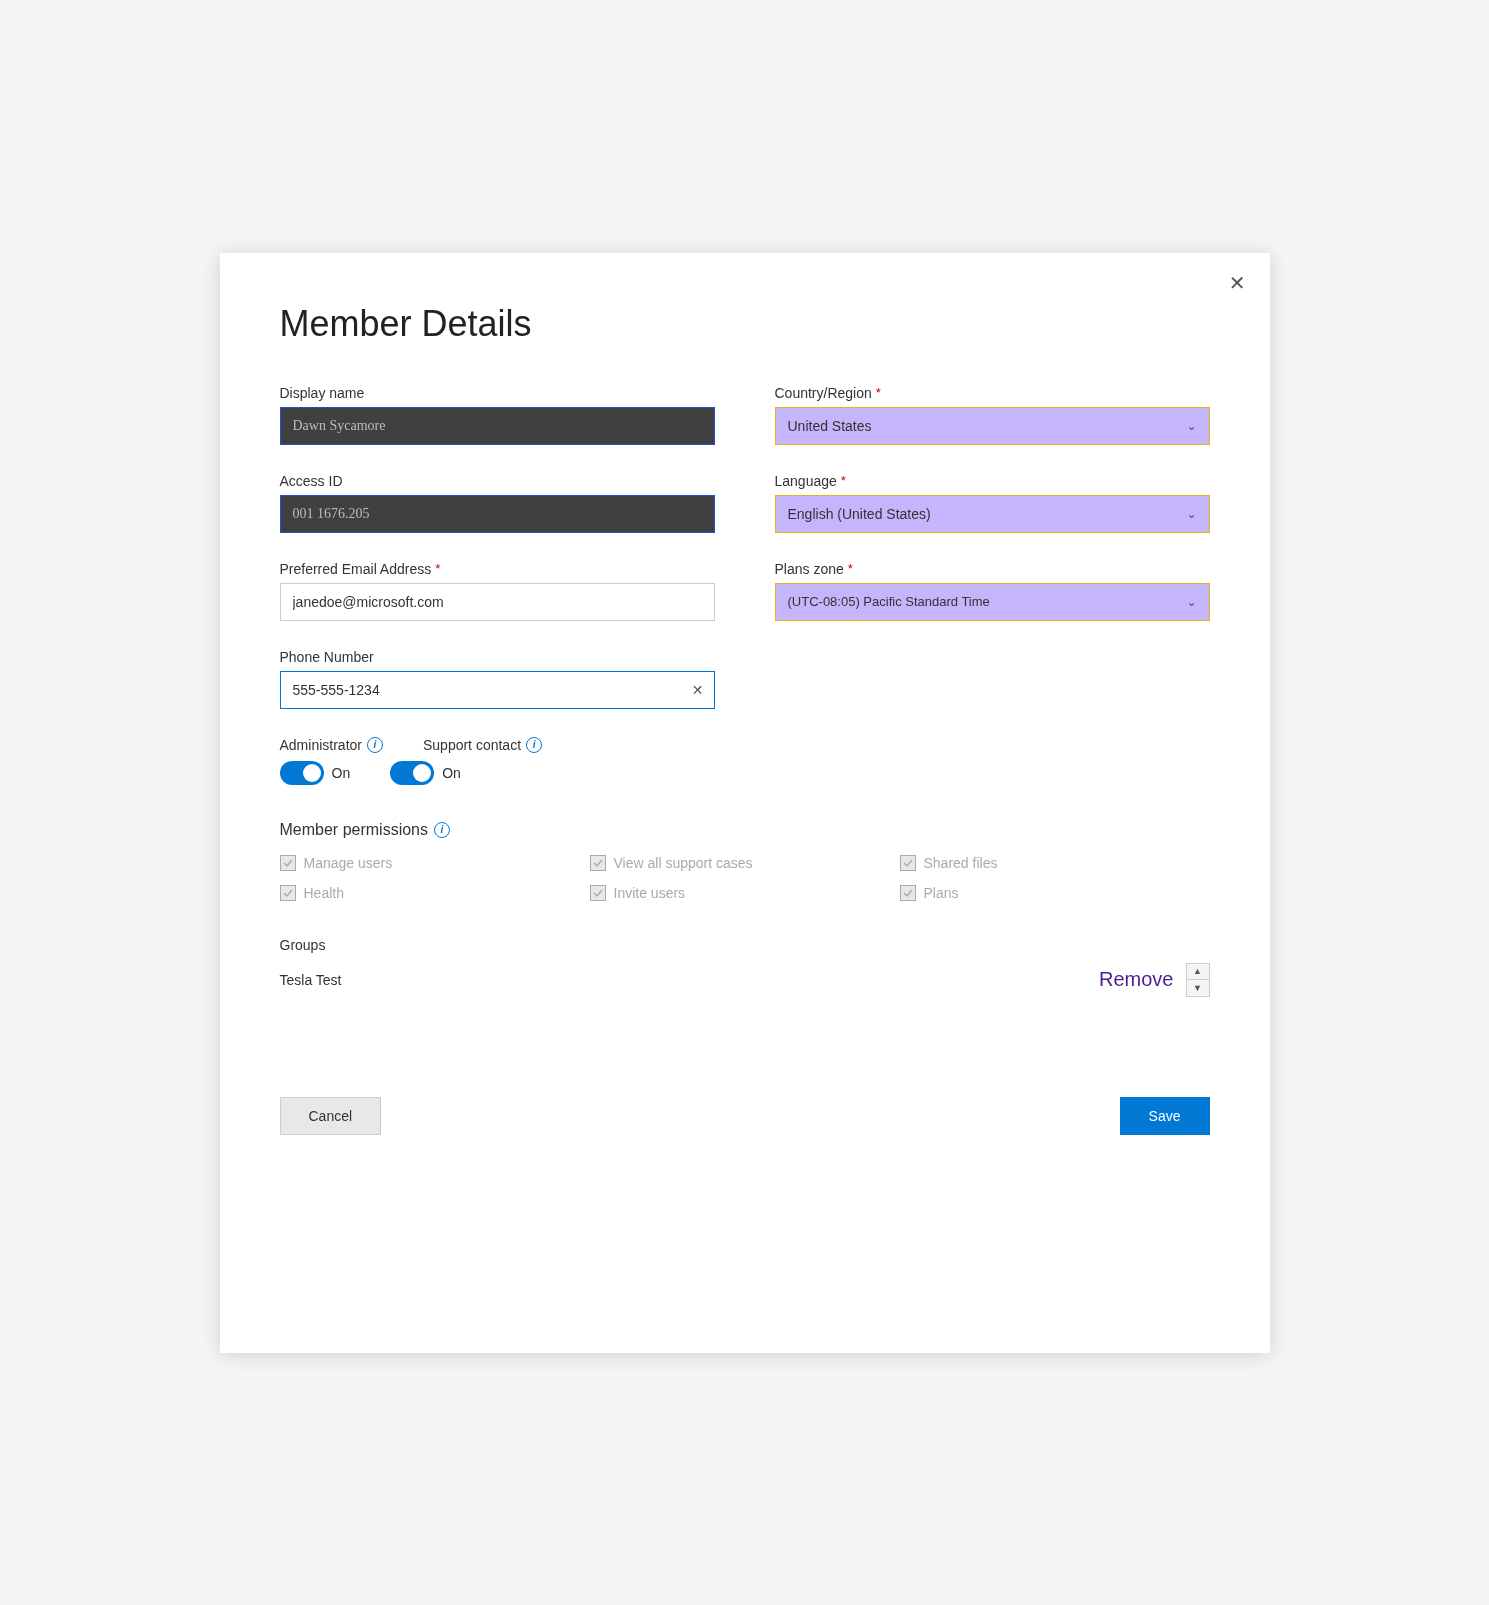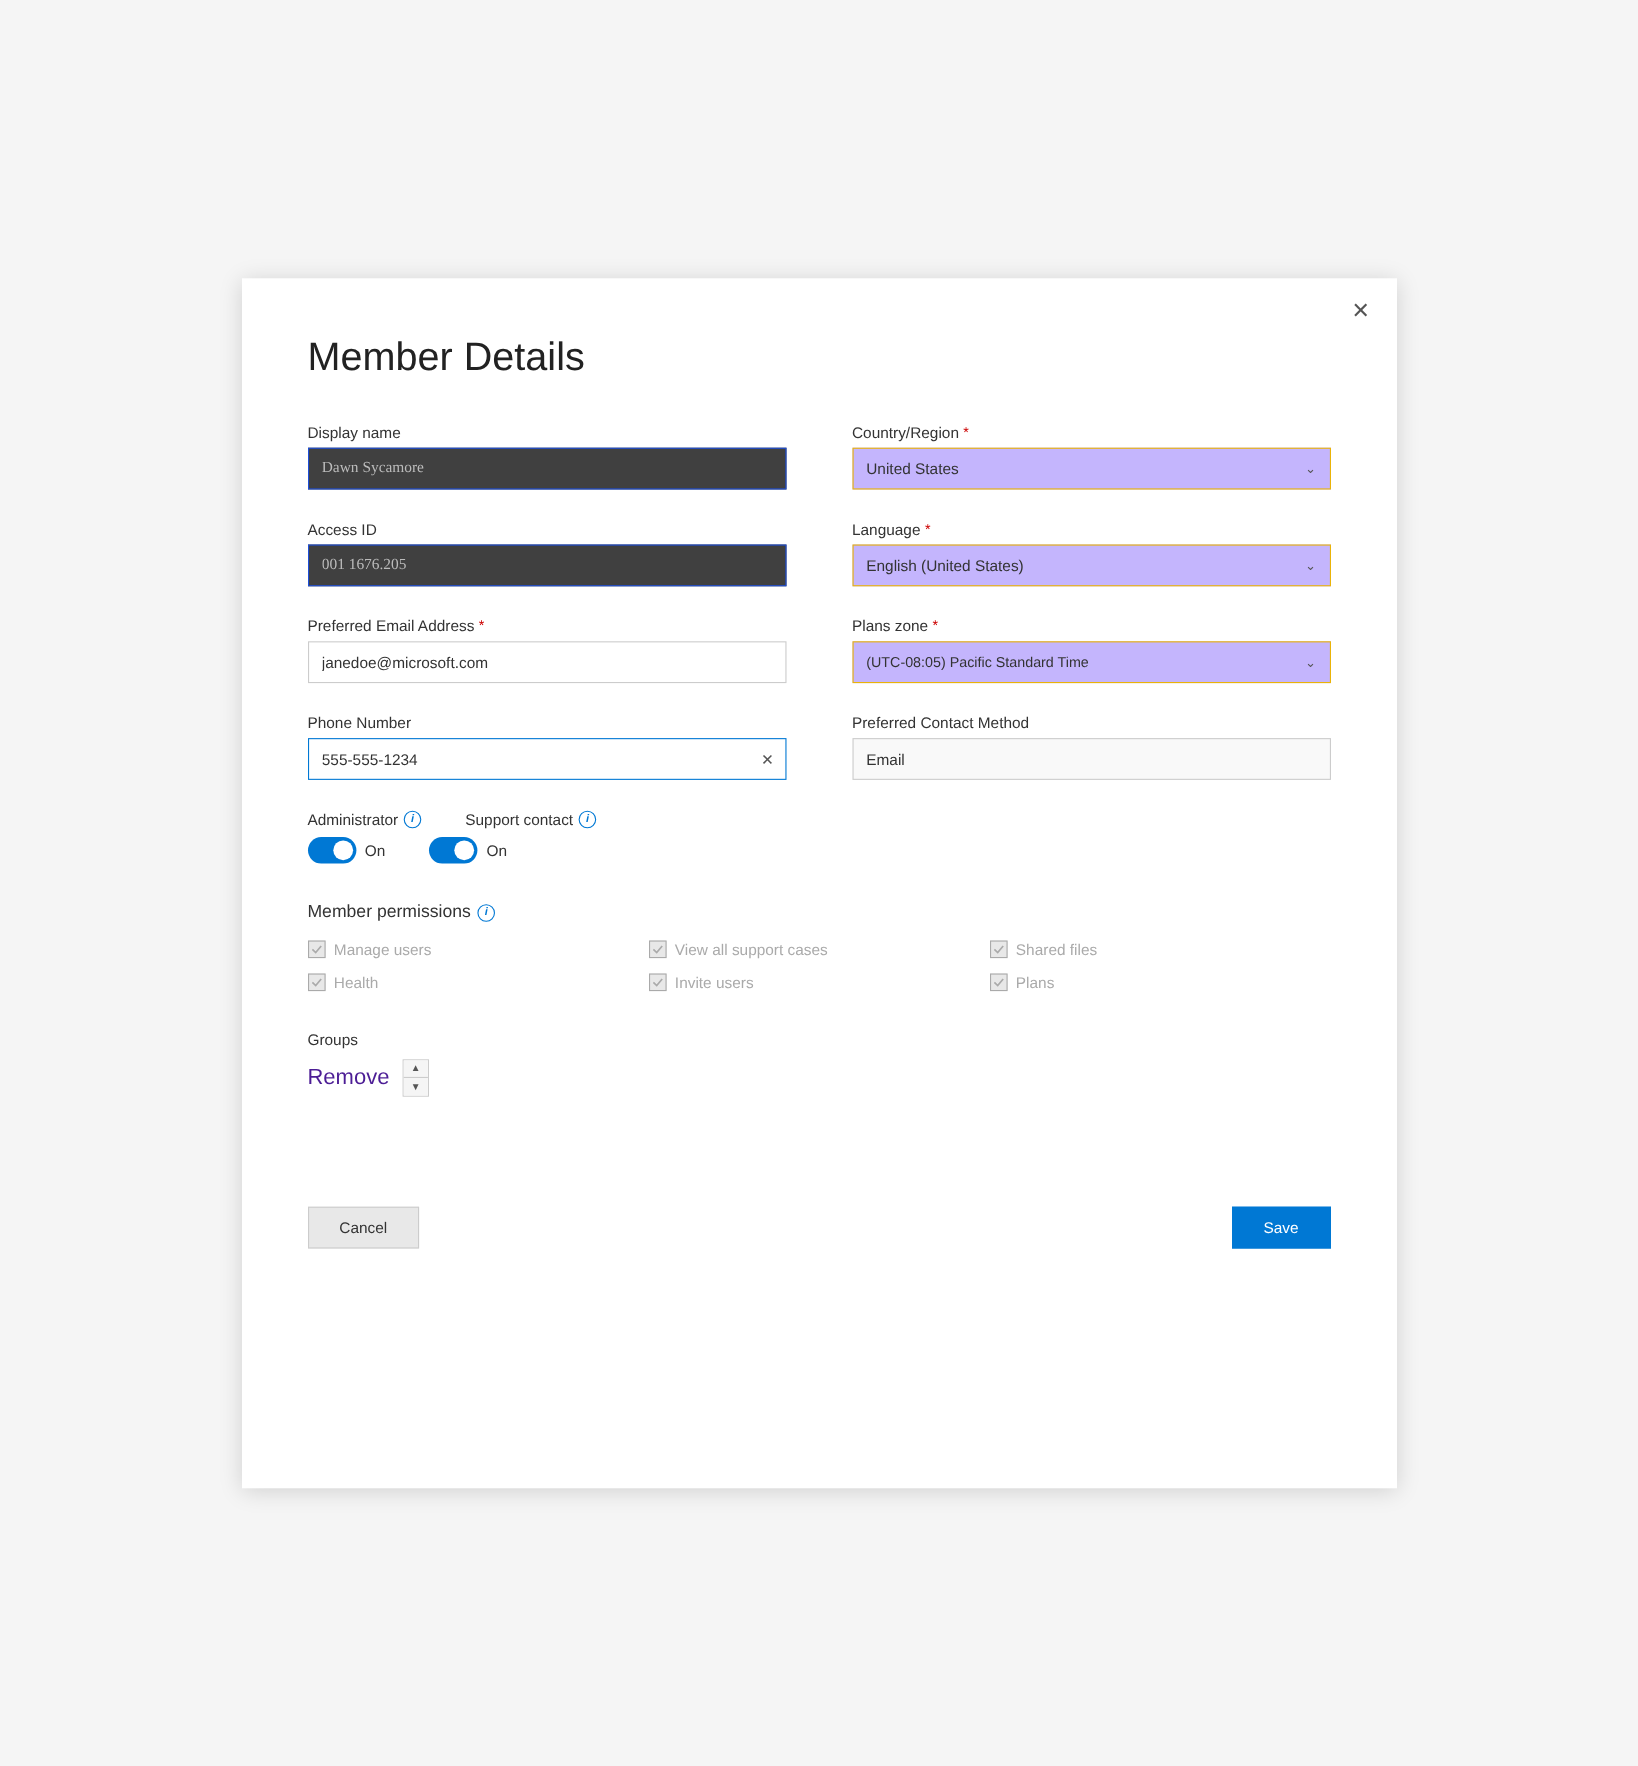--- a/index.html
+++ b/index.html
@@ -368,26 +368,20 @@
     </div>
 
     <div class="field-group">
       <label class="field-label">Phone Number</label>
       <div class="field-input-phone-wrapper">
         <input class="field-input-phone" type="text" value="555-555-1234" style="">
         <button class="phone-clear-btn">✕</button>
       </div>
     </div>
 
-    <div class="field-group">
-      <label class="field-label">Preferred Contact Method</label>
-      <div class="preferred-contact-wrapper">
-        <span>Email</span>
-      </div>
-    </div>
   </div>
 
   <div class="toggles-section">
     <div class="toggles-labels-row">
       <div class="toggle-header">
         <span>Administrator</span>
         <span class="info-icon">i</span>
       </div>
       <div class="toggle-header">
         <span>Support contact</span>
@@ -463,20 +457,21 @@
             </svg>
         </div>
         <span class="permission-label">Plans</span>
       </div>
     </div>
   </div>
 
   <div class="groups-section">
     <div class="groups-title">Groups</div>
     <div class="group-row">
+      <span class="group-name">Tesla Test</span>
       <a class="remove-link">Remove</a>
       <div class="up-down-btns">
         <button class="up-down-btn">▲</button>
         <button class="up-down-btn">▼</button>
       </div>
     </div>
   </div>
 
   <div class="footer">
     <button class="btn-cancel">Cancel</button>

